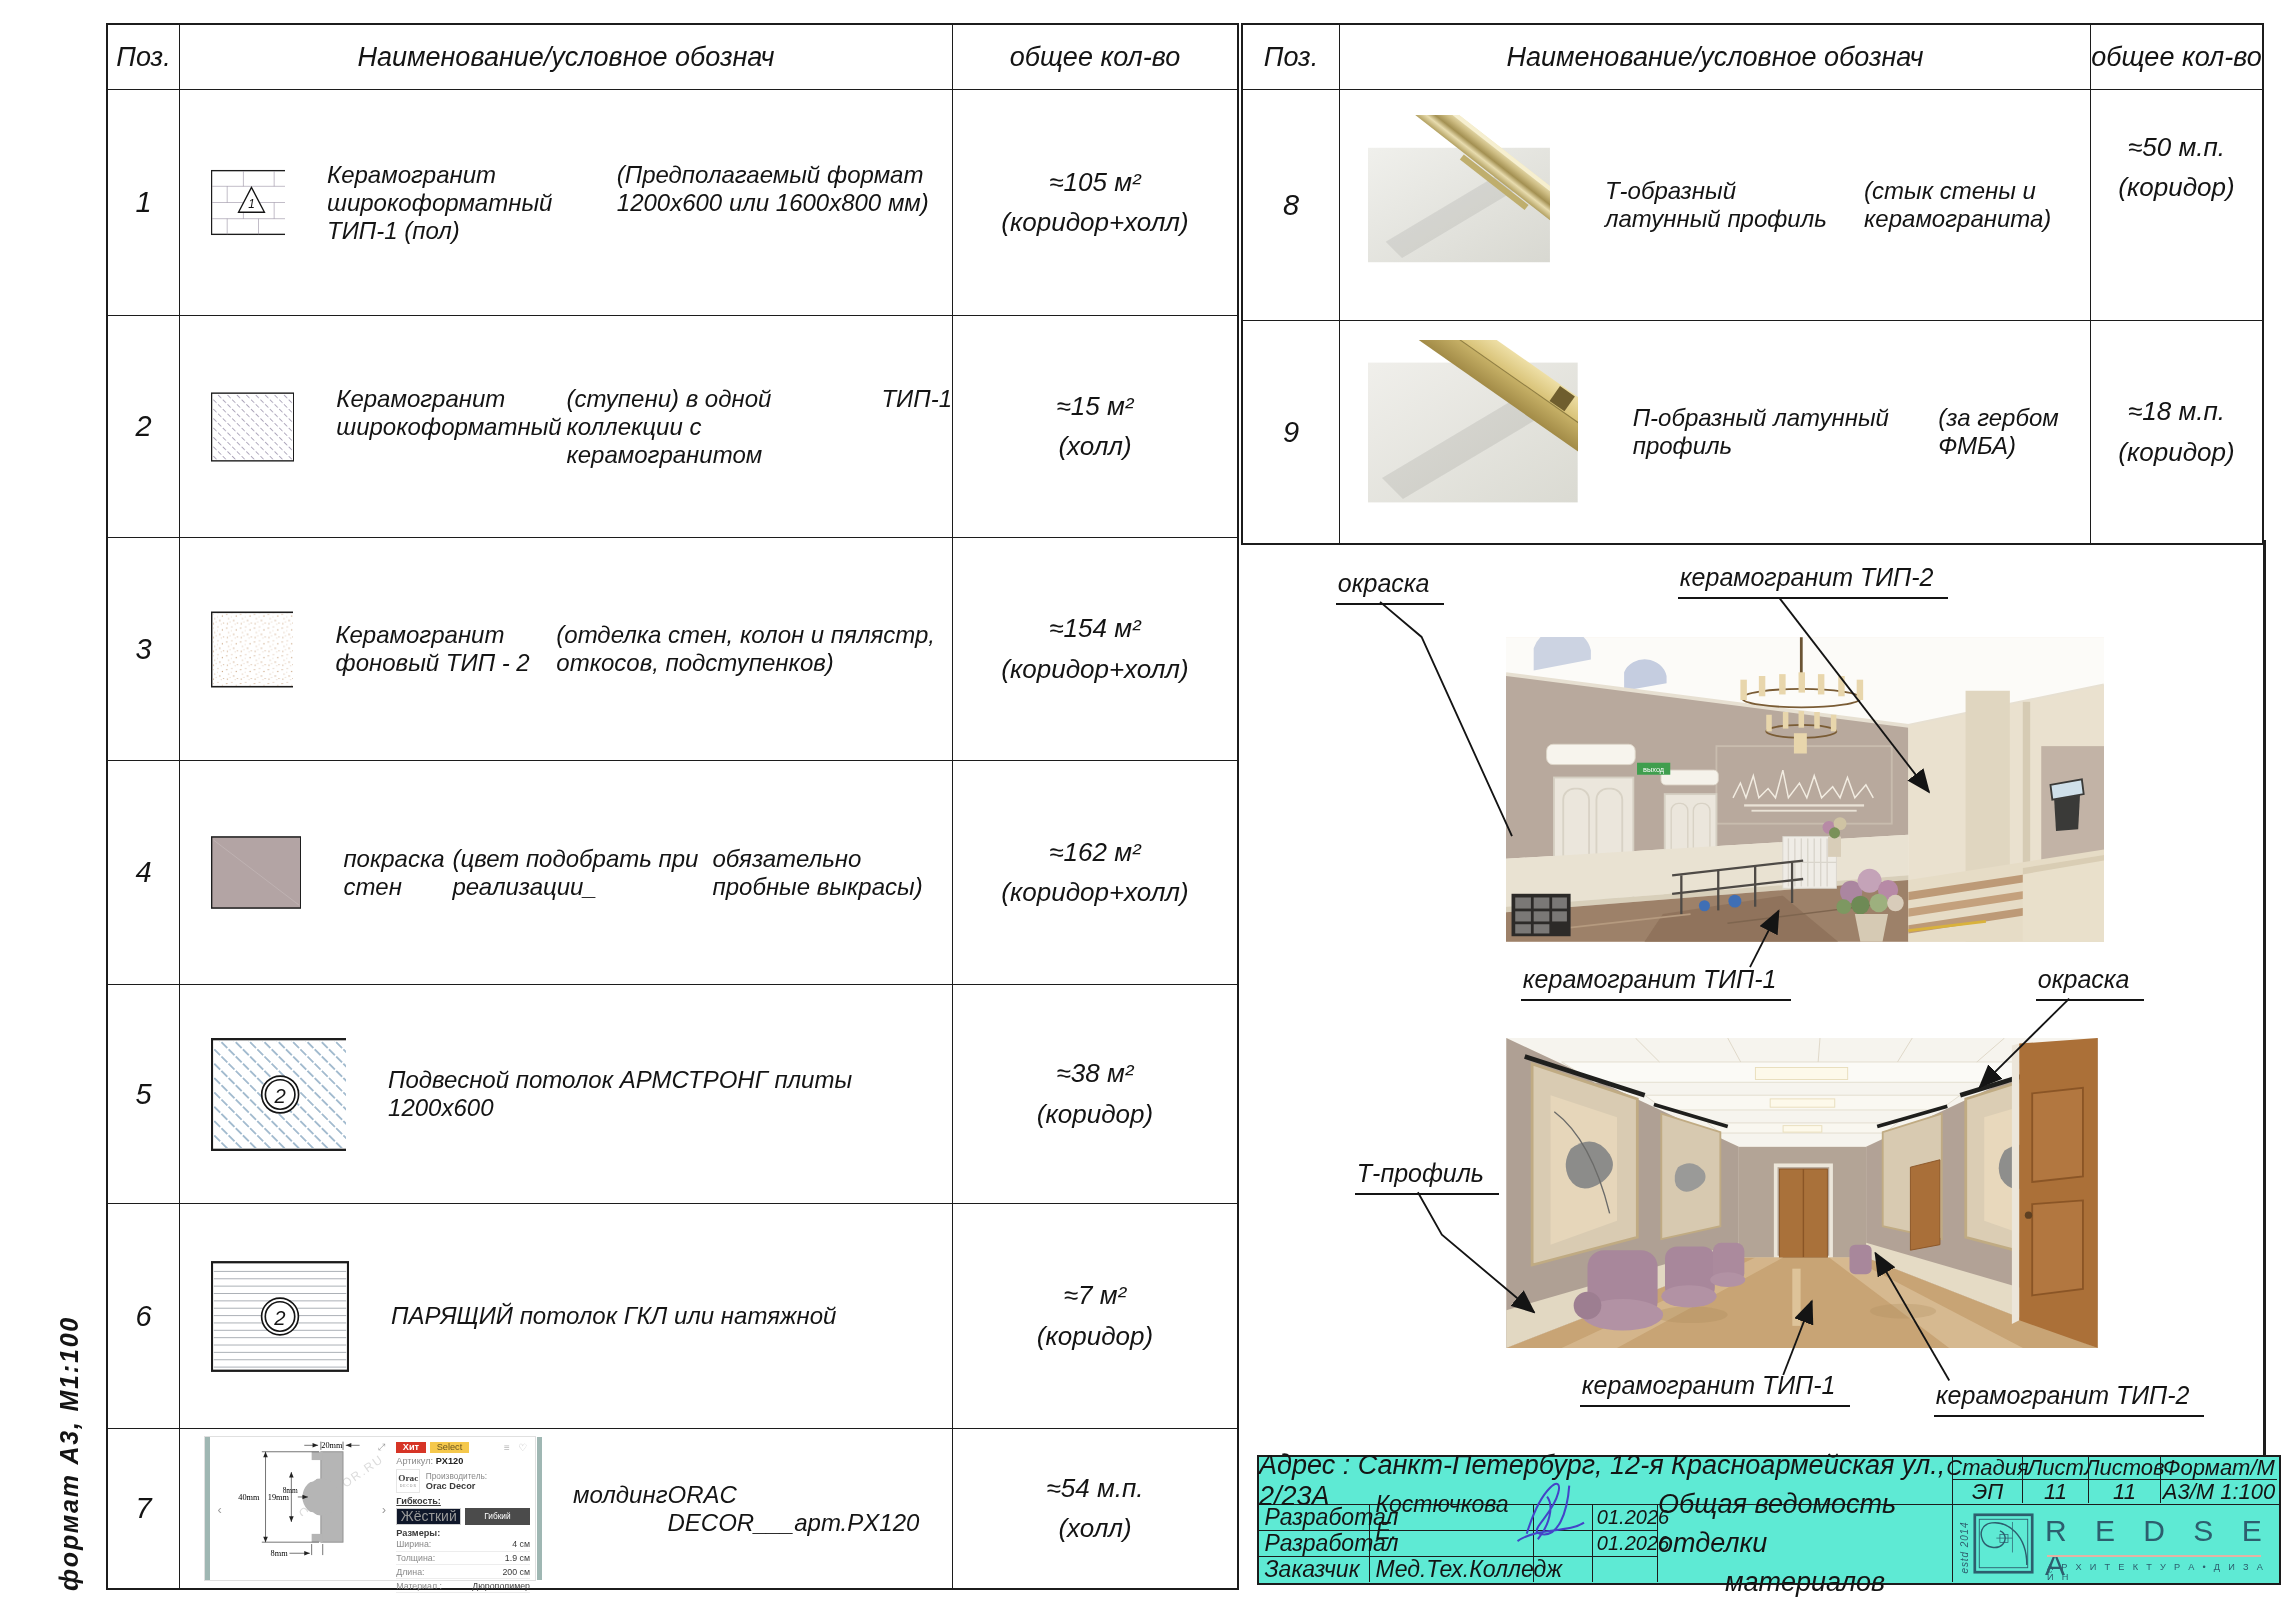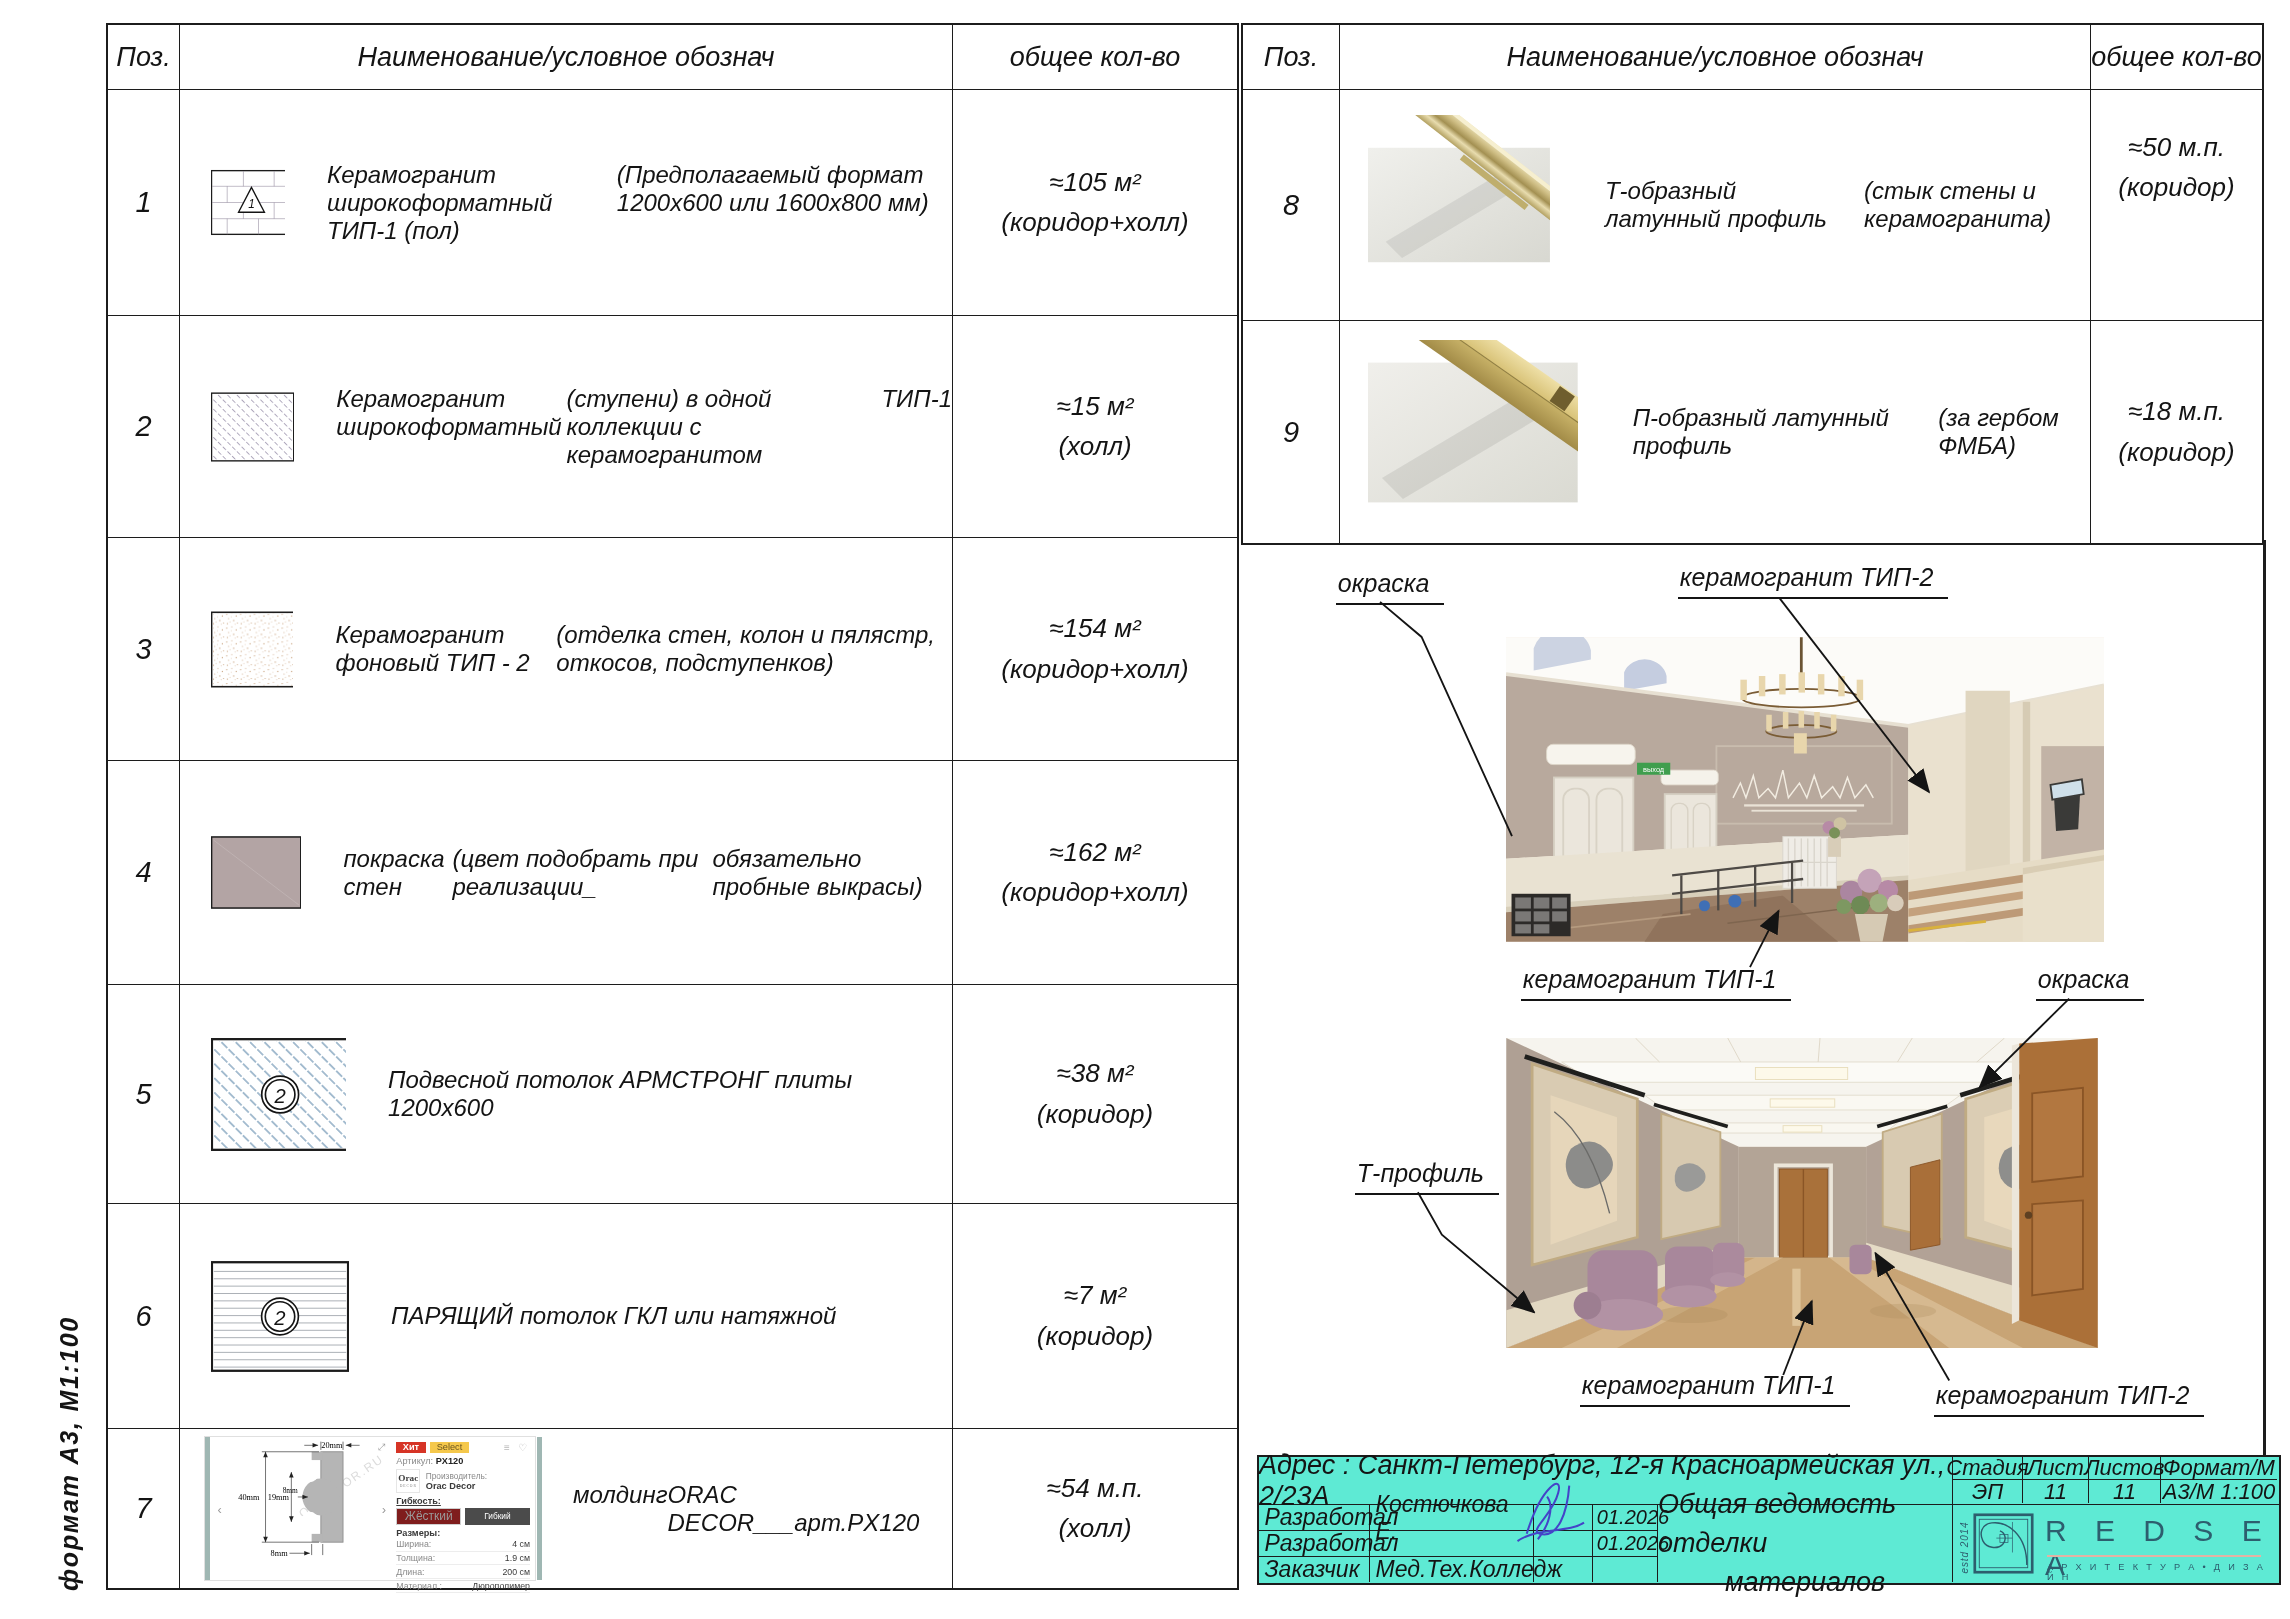--- a/index.html
+++ b/index.html
@@ -69,21 +69,21 @@
   .b-hit { background:#d63426; color:#fff; font-weight:bold; font-size:9.2px; padding:0.9px 6.5px; }
   .b-select { background:#f5c84c; color:#6b5520; font-size:9.2px; padding:0.9px 6.5px; }
   .c-icons { margin-left:auto; color:#b9b9b9; font-size:10px; letter-spacing:2.8px; }
   .sku { margin-top:2.8px; font-size:9.2px; } .sku b { color:#222; }
   .brand { display:flex; gap:5.5px; margin-top:2.8px; align-items:center; }
   .orac { width:24px; height:24px; border:0.9px solid #e6e6e6; display:flex; flex-direction:column; align-items:center; justify-content:center; font-family:"Liberation Serif",serif; }
   .orac .o1 { font-weight:bold; font-size:9.2px; line-height:1; } .orac .o2 { font-size:3.7px; letter-spacing:0.9px; color:#888; }
   .man1 { color:#8a8a8a; font-size:8.3px; } .man2 { font-weight:bold; font-size:9.2px; }
   .flexlbl { font-weight:bold; margin-top:2.8px; font-size:9.2px;text-decoration:underline; }
   .btns { display:flex; gap:3.7px; margin-top:1.8px; }
-  .btn-off { width:65px; height:17.5px; border:0.9px solid #cfcfcf; color:#9a9a9a; font-size:12px; display:flex; align-items:center; justify-content:center; background:#7f1d1d; }
+  .btn-off { width:65px; height:17.5px; border:0.9px solid #cfcfcf; color:#9a9a9a; font-size:14px; display:flex; align-items:center; justify-content:center; background:#0f172a; }
   .btn-on { width:65px; height:17.5px; background:#4b4b4b; color:#fff; font-size:8.3px; display:flex; align-items:center; justify-content:center; }
   .sizeslbl { font-weight:bold; margin-top:2.8px; font-size:9.2px; }
   .srow { display:flex; justify-content:space-between; border-bottom:0.9px solid #ededed; font-size:8.8px; padding:1.4px 0; }
   .srow .sl { color:#8a8a8a; } .srow .sv { color:#3a3a3a; }
 
   svg text { font-family:"Liberation Sans", sans-serif; }
   .serif { font-family:"Liberation Serif", serif; }
 </style>
 </head>
 <body>

